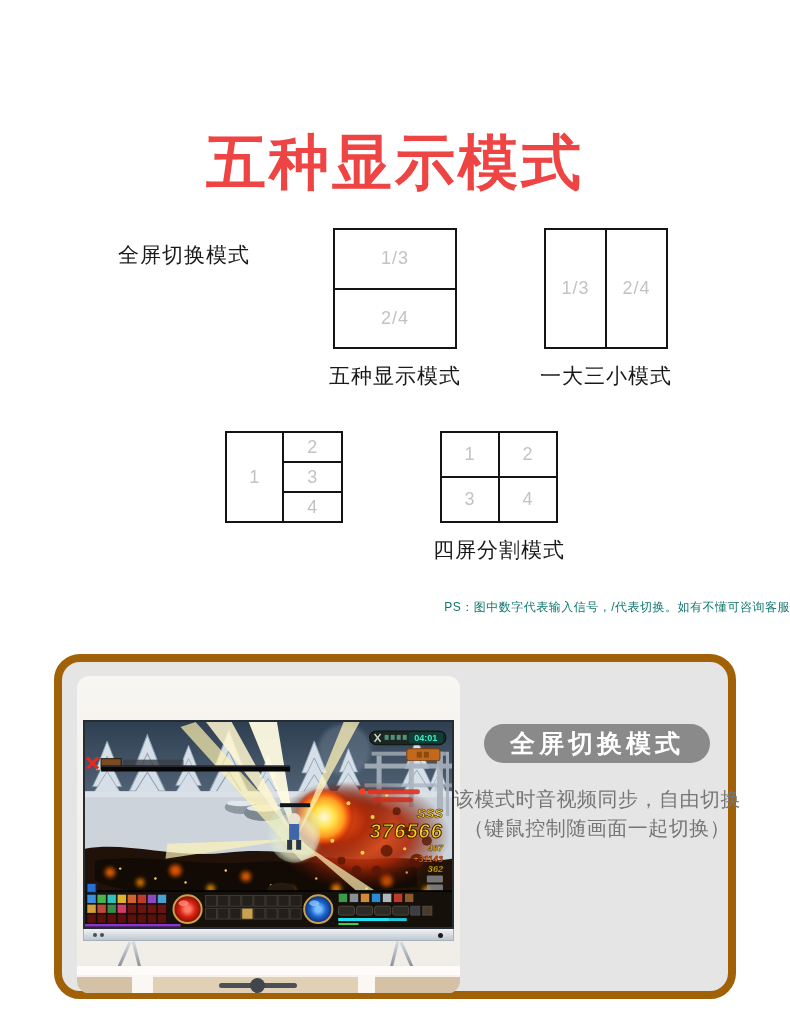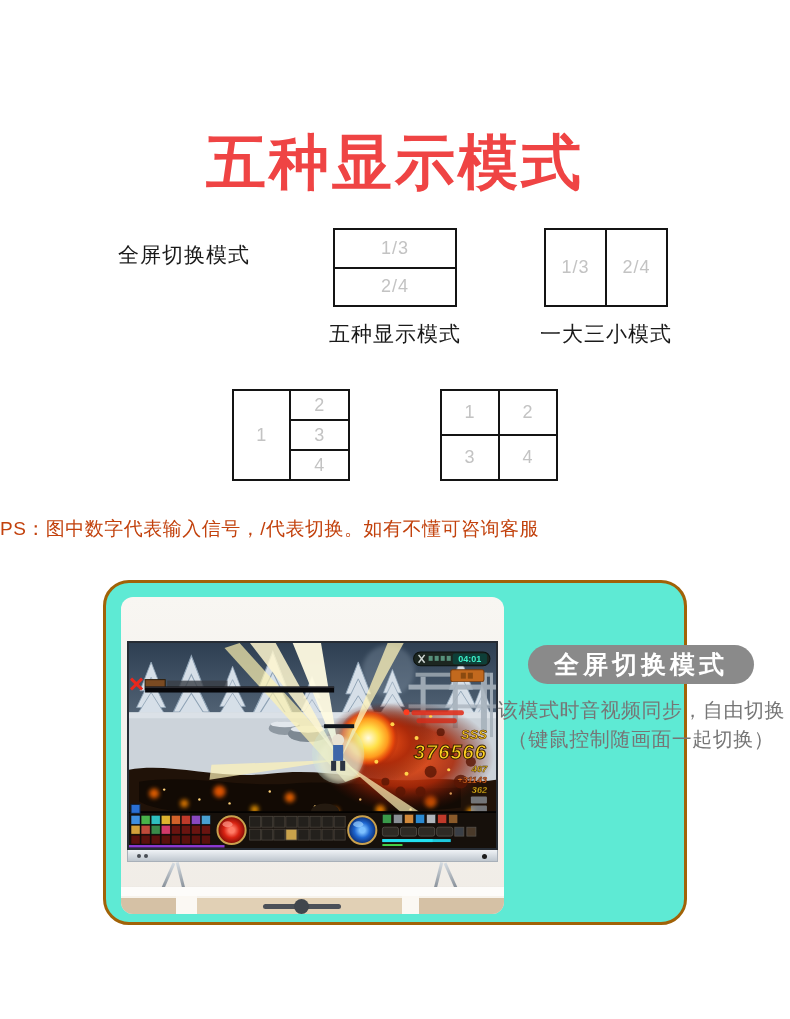--- a/index.html
+++ b/index.html
@@ -7,35 +7,35 @@
         font-family:"Liberation Sans",sans-serif;color:#111;}
   
   .page-title{padding-top:116px;margin:12px;text-align:center;font-size:60px;font-weight:900;
               letter-spacing:3px;color:#ef4444;line-height:1.15;}
   
   .modes-row{display:flex;justify-content:center;align-items:flex-start;}
   .modes-row1{margin-top:31px;gap:79px;}
   .modes-row2{margin-top:41px;gap:90px;}
   .mode{display:flex;flex-direction:column;align-items:center;}
   .mode-box{background:#141414;border:2px solid #141414;box-sizing:border-box;display:grid;gap:2px;}
-  .mb-lg{width:124px;height:79px;}
+  .mb-lg{width:124px;height:121px;}
   .mb-sm{width:118px;height:92px;}
   .hsplit{grid-template-rows:1fr 1fr;}
   .vsplit{grid-template-columns:1fr 1fr;}
   .big3{grid-template-columns:1fr 1.02fr;grid-template-rows:1fr 1fr 1fr;}
   .bigcell{grid-row:1/4;}
   .quad{grid-template-columns:1fr 1fr;grid-template-rows:1fr 1fr;}
   .cell{background:#fff;display:flex;align-items:center;justify-content:center;
         font-size:18px;color:#c3c3c3;letter-spacing:1px;}
   .mode-label{margin-top:13px;font-size:21px;color:#1a1a1a;letter-spacing:1px;}
   
-  .ps-note{margin-top:35px;text-align:left;font-size:19px;color:#c2410c;letter-spacing:.5px;}
-  
-  .feature-card{position:relative;width:584px;height:345px;margin:38px auto 0;
-                border:3px solid #a16207;border-radius:26px;box-sizing:border-box;background:#5eead4;}
+  .ps-note{margin-top:35px;text-align:right;font-size:12px;color:#0f766e;letter-spacing:.5px;}
+  
+  .feature-card{position:relative;width:682px;height:345px;margin:38px auto 0;
+                border:8px solid #a16207;border-radius:26px;box-sizing:border-box;background:#e5e5e5;}
   .tv-photo{position:absolute;left:15px;top:14px;width:383px;height:317px;border-radius:12px;
             overflow:hidden;background:linear-gradient(#f8f6f2,#f0ece6);}
   
   .tv-screen{position:absolute;left:6px;top:44px;width:371px;height:209px;border:2px solid #262c34;
              box-sizing:border-box;background:#32425a;overflow:hidden;}
   .tv-screen svg{display:block;width:100%;height:100%;}
   .tv-bezel{position:absolute;left:6px;top:253px;width:371px;height:12px;box-sizing:border-box;
             background:linear-gradient(#f0f3f6,#bfc7cf);border:1px solid #a8b0b9;border-top:none;}
   .tv-logo{position:absolute;left:9px;top:4px;width:4px;height:4px;border-radius:50%;background:#4a4f55;
            box-shadow:7px 0 0 #4a4f55;}
@@ -53,21 +53,21 @@
   .drawer-center{position:absolute;left:76px;top:2px;width:205px;height:16px;background:#e1d0b5;}
   .drawer-gap{position:absolute;top:0;height:18px;background:#fbf8f3;}
   .gap-l{left:55px;width:21px;} .gap-r{left:281px;width:17px;}
   .drawer-handle{position:absolute;left:142px;top:8px;width:78px;height:5px;border-radius:3px;background:#4b5058;}
   .drawer-handle::after{content:"";position:absolute;left:31px;top:-5px;width:15px;height:15px;
                         border-radius:50%;background:#41464d;}
   
   .feature-right{position:absolute;left:392px;top:62px;width:286px;text-align:center;}
   .feature-badge{display:inline-block;padding:0 26px;height:39px;line-height:39px;background:#8a8a8a;
                  color:#fff;border-radius:21px;font-size:25px;font-weight:700;letter-spacing:4px;}
-  .feature-desc{margin-top:12px;font-size:20px;color:#767676;line-height:29px;letter-spacing:.5px;
+  .feature-desc{margin-top:22px;font-size:20px;color:#767676;line-height:29px;letter-spacing:.5px;
                 white-space:nowrap;}
 </style>
 </head>
 <body>
 
 <div class="page">
 
   <h1 class="page-title">五种显示模式</h1>
 
   <div class="modes-row modes-row1">
@@ -99,20 +99,21 @@
         <div class="cell">4</div>
       </div>
     </div>
     <div class="mode">
       <div class="mode-box mb-sm quad">
         <div class="cell">1</div>
         <div class="cell">2</div>
         <div class="cell">3</div>
         <div class="cell">4</div>
       </div>
+      <div class="mode-label">四屏分割模式</div>
     </div>
   </div>
 
   <div class="ps-note">PS：图中数字代表输入信号，/代表切换。如有不懂可咨询客服</div>
 
   <div class="feature-card">
 
     <div class="tv-photo">
       <div class="tv-screen">
         <svg viewBox="0 0 365 207" preserveAspectRatio="none">

